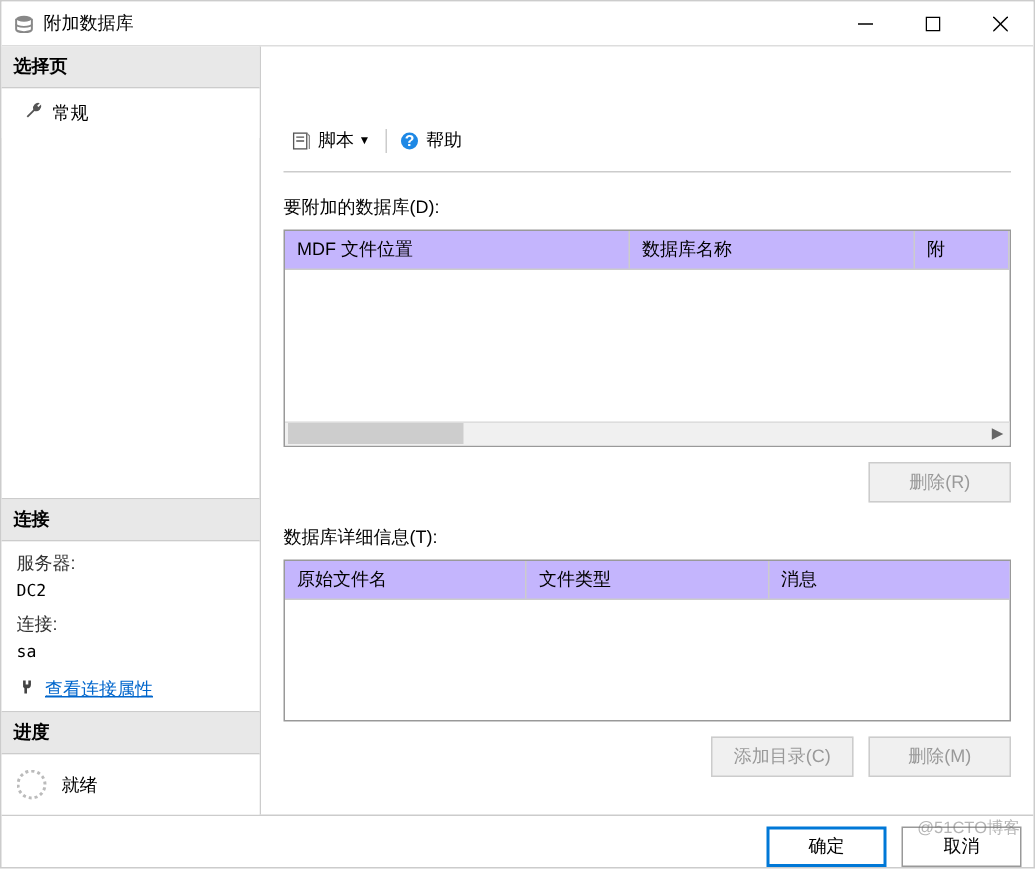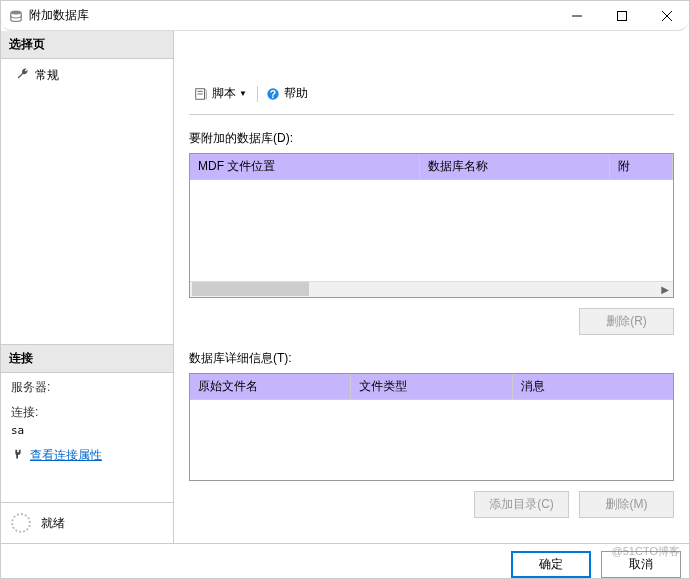--- a/index.html
+++ b/index.html
@@ -1,29 +1,29 @@
 <!DOCTYPE html>
 <html><head>
   <meta charset="utf-8">
   <style>
     * { box-sizing: border-box; margin: 0; padding: 0; font-family: "Microsoft YaHei", "SimSun", Arial, sans-serif; font-size: 12px; }
     body { width: 690px; height: 579px; background: #fff; overflow: hidden; border: 1px solid #ccc; }
 
     
-    .title-bar { height: 30px; display: flex; align-items: center; padding: 0 0 0 8px; background: #fff; border-bottom: 1px solid #ddd; border-radius: 11px; }
+    .title-bar { height: 30px; display: flex; align-items: center; padding: 0 0 0 8px; background: #fff; border-bottom: 1px solid #ddd; }
     .title-icon { width: 14px; height: 14px; margin-right: 6px; }
     .title-text { flex: 1; }
     .win-controls { display: flex; height: 100%; }
     .win-btn { width: 45px; display: flex; align-items: center; justify-content: center; cursor: pointer; }
 
     
     .main { display: flex; height: calc(100% - 30px - 35px); }
     
     
-    .left-panel { width: 173px; display: flex; flex-direction: column; border-right: 1px solid #ccc; gap: 32px; }
+    .left-panel { width: 173px; display: flex; flex-direction: column; border-right: 1px solid #ccc; }
     .panel-header { background: #e8e8e8; padding: 5px 8px; font-weight: bold; border-bottom: 1px solid #ccc; }
     .panel-body { flex: 1; padding: 5px 10px; background: #fff; }
     .tree-item { display: flex; align-items: flex-start; padding: 3px 5px; cursor: pointer; }
     .tree-icon { width: 14px; height: 14px; margin-right: 5px; display: inline-flex; align-items: center; justify-content: center; }
     
     .conn-section { border-top: 1px solid #ccc; }
     .conn-body { padding: 6px 10px; background: #fff; }
     .conn-row { margin-bottom: 2px; }
     .conn-label { color: #333; }
     .conn-value {font-family: "Consolas", monospace; font-size: 11px; }
@@ -115,34 +115,36 @@
         </div>
       </div>
     </div>
 
     <div style="flex:1"></div>
 
     <div class="conn-section">
       <div class="panel-header">连接</div>
       <div class="conn-body">
         <div class="conn-row"><span class="conn-label">服务器:</span></div>
+        <div class="conn-row"><span class="conn-value">DC2</span></div>
         <div class="conn-row" style="margin-top:8px"><span class="conn-label">连接:</span></div>
         <div class="conn-row"><span class="conn-value">sa</span></div>
         <div class="conn-link">
           <span>
             <svg width="14" height="14" viewBox="0 0 16 16">
                 <path d="M5 6V3h2v3h2V3h2v3a3 3 0 0 1-3 3v4H6V9a3 3 0 0 1-1-3z" fill="#444"></path>
               </svg>
           </span>
           <a>查看连接属性</a>
         </div>
       </div>
     </div>
 
     <div class="progress-section">
+      <div class="panel-header">进度</div>
       <div class="progress-body">
         <div class="spinner"></div>
         <span>就绪</span>
       </div>
     </div>
   </div>
 
   <div class="right-panel">
     <div class="toolbar">
       <div class="tb-btn">

